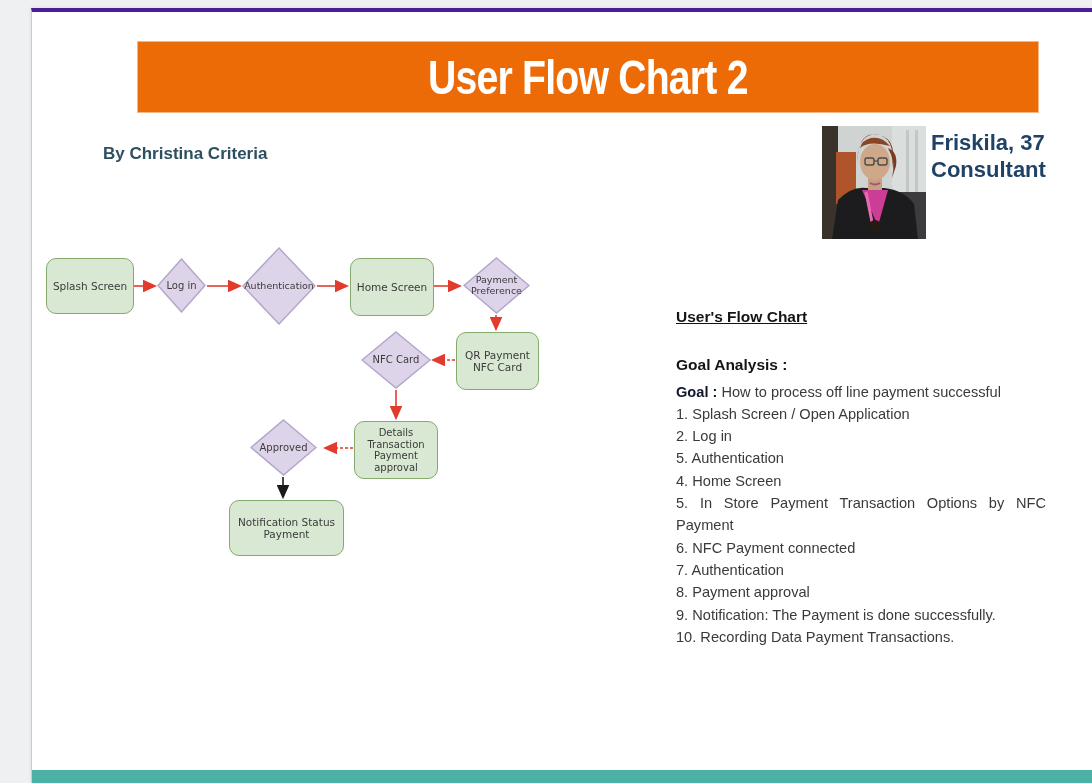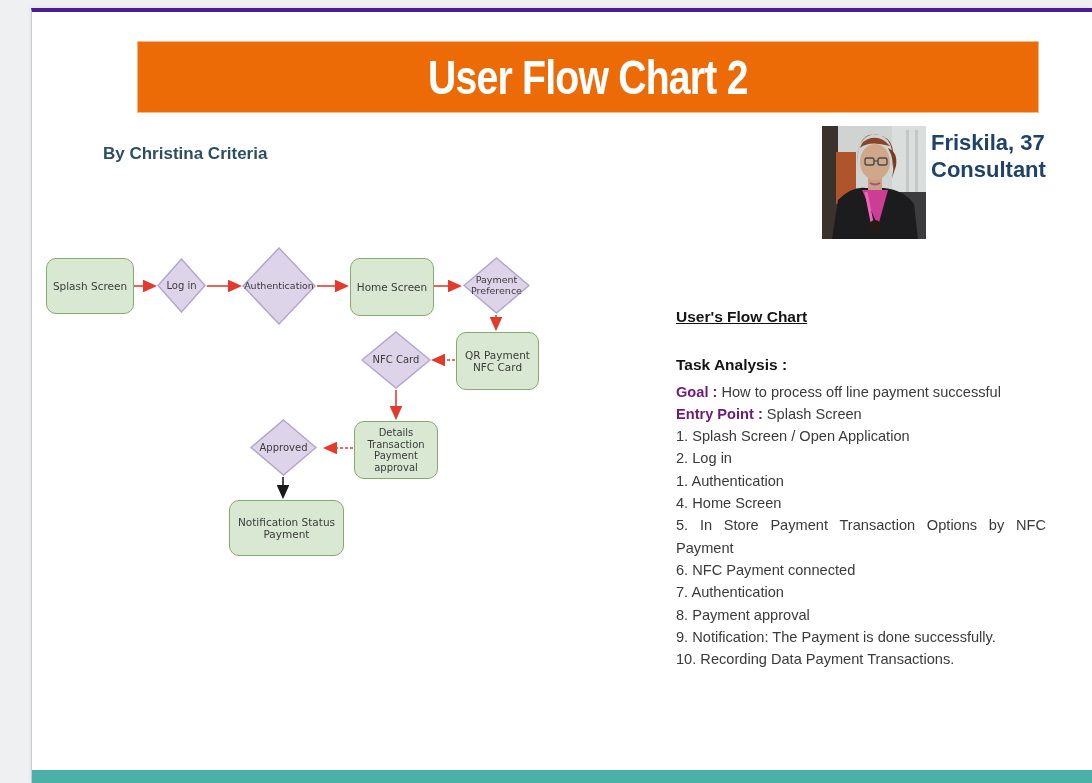--- a/index.html
+++ b/index.html
@@ -59,21 +59,21 @@
     font-size:14.6px;color:#3a3a3a;line-height:22.3px;
   }
   .notes .heading{
     font-weight:bold;color:#141414;font-size:15.5px;
     text-decoration:underline;margin-bottom:26px;
   }
   .notes .subheading{
     font-weight:bold;color:#141414;font-size:15.5px;margin-bottom:4px;
   }
   .notes p{margin:0;text-align:justify;}
-  .red{color:#701a75;font-weight:bold;}
+  .red{color:#0f172a;font-weight:bold;}
   
   .bottom-bar{
     position:absolute;left:0;right:0;top:758px;height:17px;background:#4BB1A6;
   }
 </style>
 </head>
 <body>
 
 <div class="slide">
 
@@ -188,26 +188,25 @@
     <span class="lbl">Approved</span>
   </div>
 
   <div class="fc-node fc-box" style="left:197px;top:488px;width:113px;height:54px;">
     <span>Notification Status
 Payment</span>
   </div>
 
   <div class="notes">
     <div class="heading">User's Flow Chart</div>
-    <div class="subheading">Task Analysis :</div>
+    <div class="subheading">Goal Analysis :</div>
     <p><span class="red">Goal : </span><span>How to process off line payment successful</span></p>
-    <p><span class="red">Entry Point : </span><span>Splash Screen</span></p>
     <p class="step">1. Splash Screen / Open Application</p>
     <p class="step">2. Log in</p>
-    <p class="step">1. Authentication</p>
+    <p class="step">5. Authentication</p>
     <p class="step">4. Home Screen</p>
     <p class="step">5. In Store Payment Transaction Options by NFC Payment</p>
     <p class="step">6. NFC Payment connected</p>
     <p class="step">7. Authentication</p>
     <p class="step">8. Payment approval</p>
     <p class="step">9. Notification: The Payment is done successfully.</p>
     <p class="step">10. Recording Data Payment Transactions.</p>
   </div>
 
   <div class="bottom-bar"></div>

